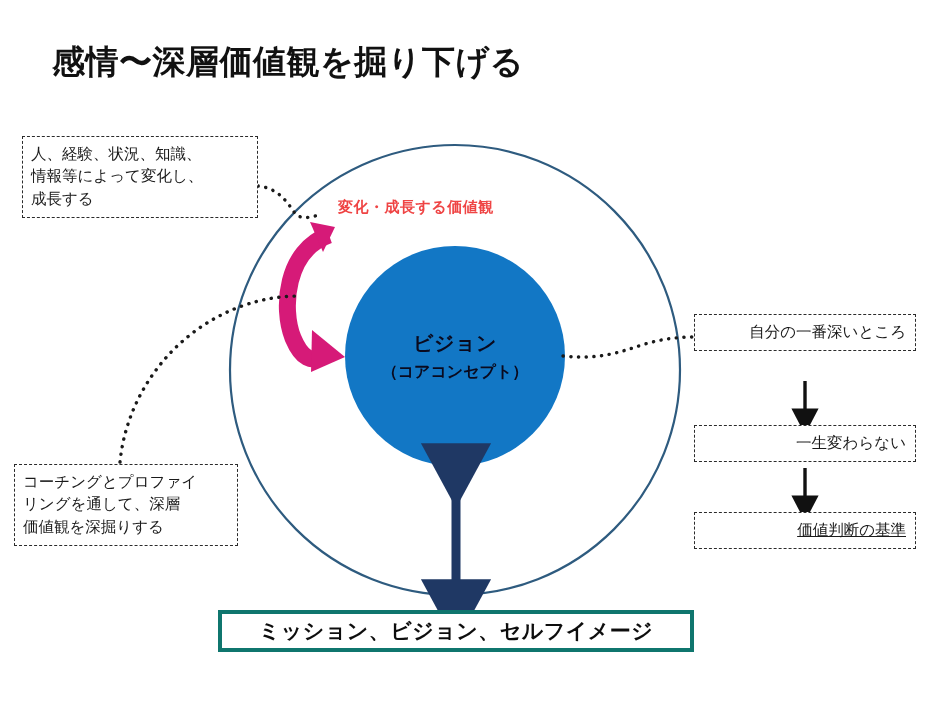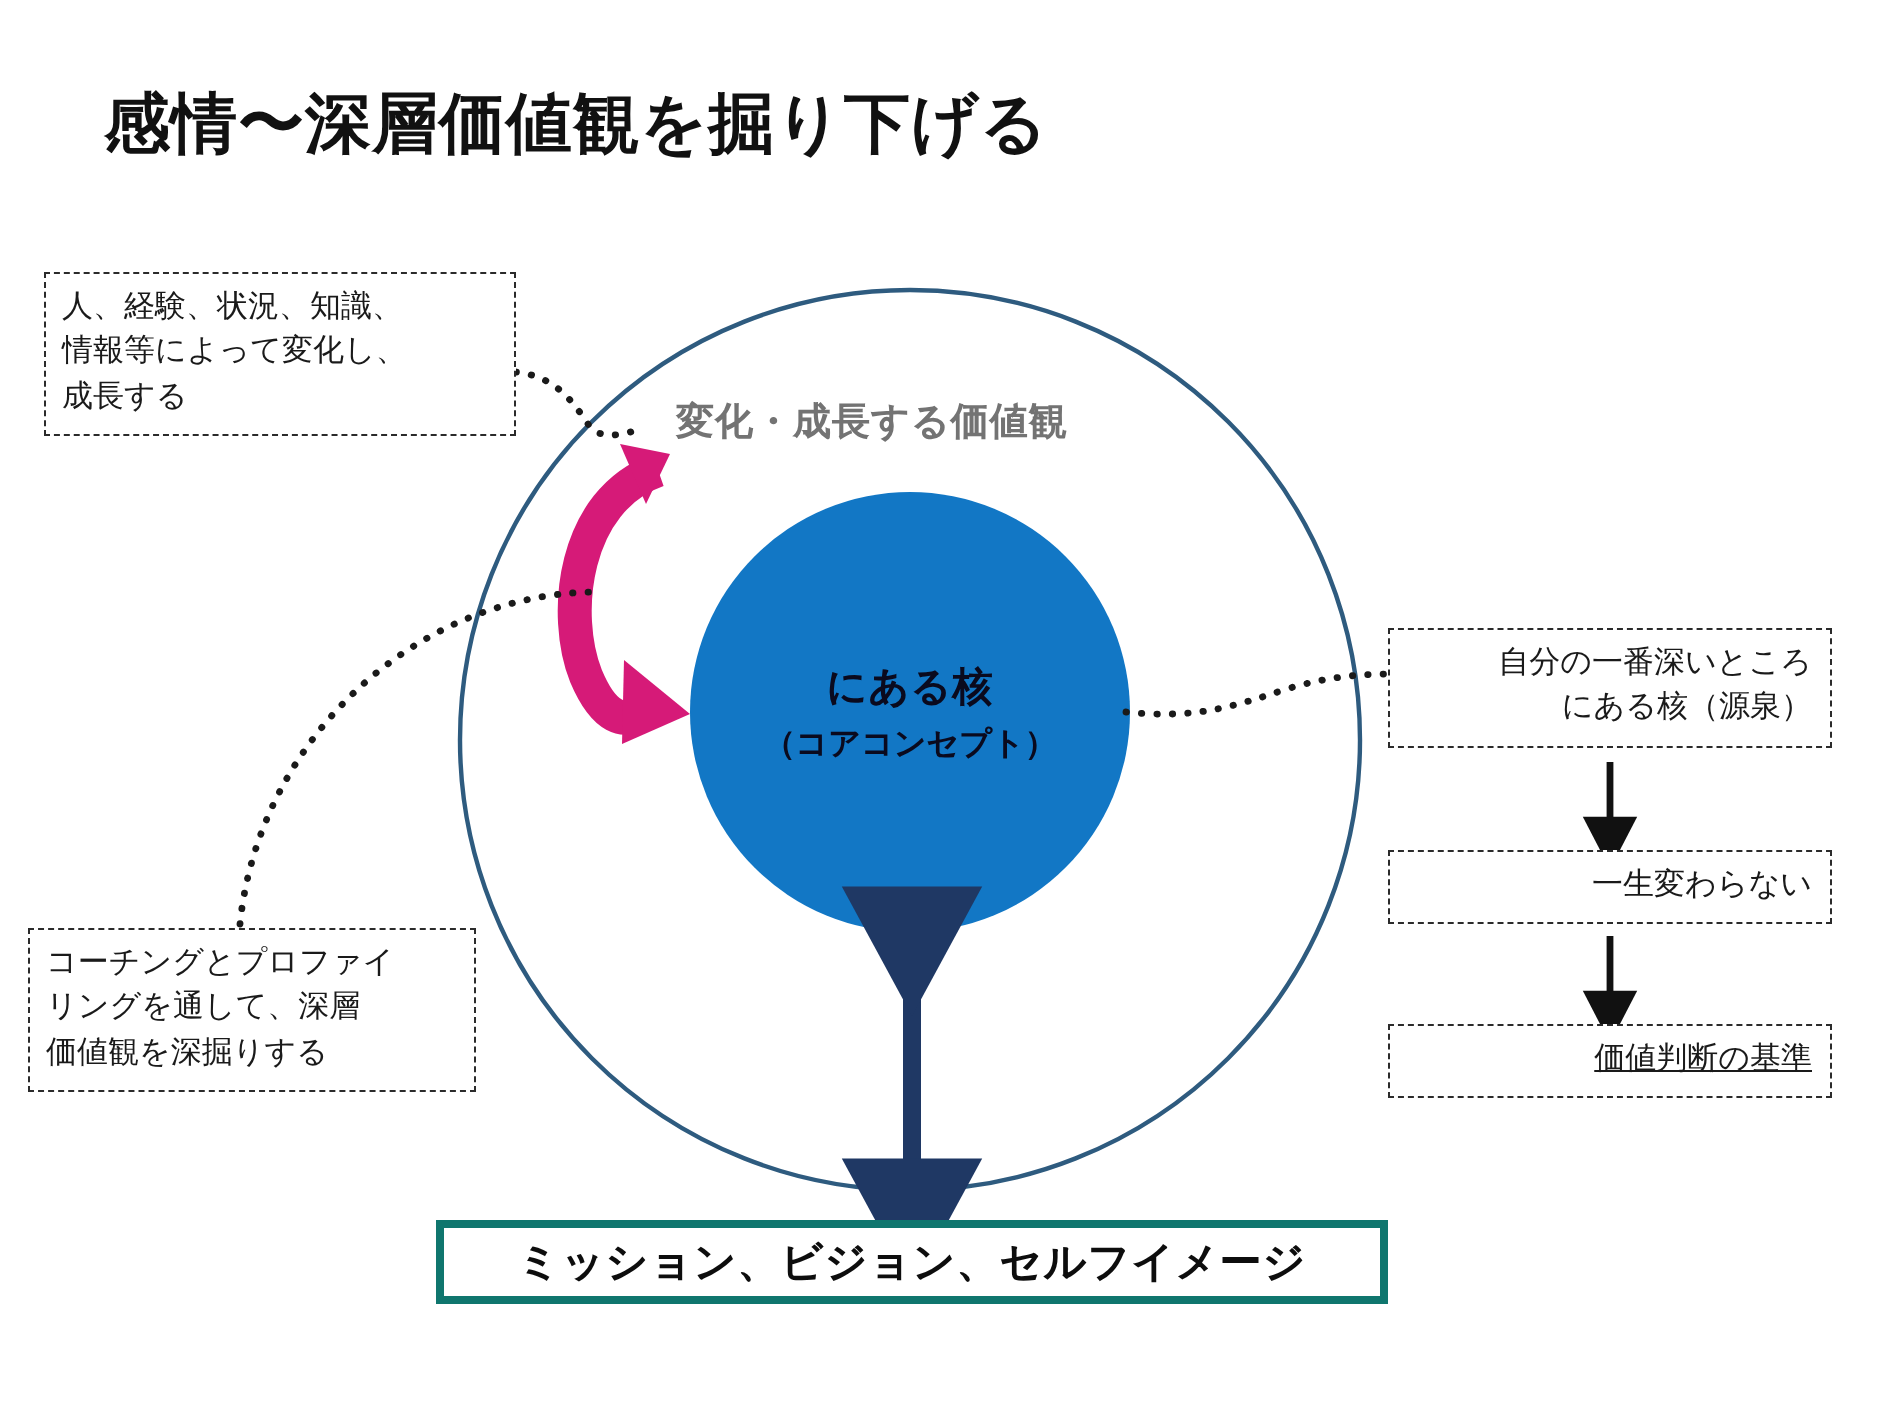--- a/index.html
+++ b/index.html
@@ -72,23 +72,23 @@
 
   #note-core     { left: 694px; top: 314px; width: 222px; }
   #note-lifelong { left: 694px; top: 425px; width: 222px; }
   #note-standard { left: 694px; top: 512px; width: 222px; text-decoration: underline; }
 
   
   #label-outer {
     position: absolute;
     left: 338px;
     top: 198px;
-    font-size: 19px;
-    font-weight: 700;
-    color: #737373;
+    font-size: 15px;
+    font-weight: 700;
+    color: #ef4444;
     white-space: nowrap;
     letter-spacing: 0.5px;
   }
   #core-label {
     position: absolute;
     left: 345px;
     top: 330px;
     width: 220px;
     text-align: center;
     color: #0a0a1e;
@@ -168,39 +168,38 @@
     <line x1="805" y1="381" x2="805" y2="421" stroke="#111111" stroke-width="3.4" marker-end="url(#black-arrow)"></line>
     <line x1="805" y1="468" x2="805" y2="508" stroke="#111111" stroke-width="3.4" marker-end="url(#black-arrow)"></line>
 
     <line x1="456" y1="472" x2="456" y2="608" stroke="#1f3864" stroke-width="9" marker-start="url(#navy-arrow-start)" marker-end="url(#navy-arrow-end)"></line>
 
   </svg>
 
   <div id="label-outer">変化・成長する価値観</div>
 
   <div id="core-label">
-    <span class="core-main">にある核</span>
+    <span class="core-main">ビジョン</span>
     <span class="core-sub">（コアコンセプト）</span>
   </div>
 
   <div class="note-box" id="note-change">
     <span class="line">人、経験、状況、知識、</span>
     <span class="line">情報等によって変化し、</span>
     <span class="line">成長する</span>
   </div>
 
   <div class="note-box" id="note-coaching">
     <span class="line">コーチングとプロファイ</span>
     <span class="line">リングを通して、深層</span>
     <span class="line">価値観を深掘りする</span>
   </div>
 
   <div class="right-box" id="note-core">
     <span class="line">自分の一番深いところ</span>
-    <span class="line">にある核（源泉）</span>
   </div>
 
   <div class="right-box centered" id="note-lifelong">
     <span class="line">一生変わらない</span>
   </div>
 
   <div class="right-box centered" id="note-standard">
     <span class="line">価値判断の基準</span>
   </div>
 

